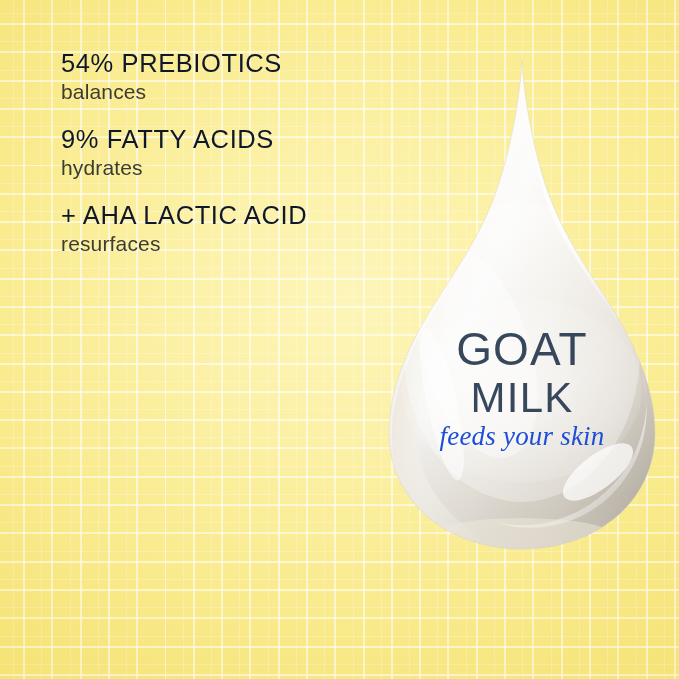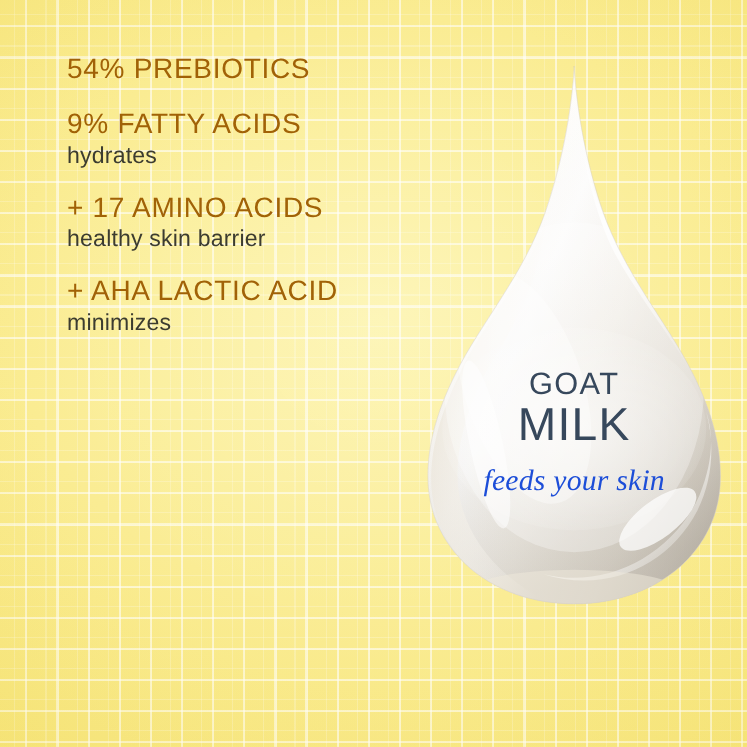--- a/index.html
+++ b/index.html
@@ -78,21 +78,21 @@
     width: 330px;
   }
   .item { margin-bottom: 20px; }
   .item:last-child { margin-bottom: 17px; }
 
   .item-title {
     font-family: "Liberation Sans", sans-serif;
     font-size: 25.5px;
     line-height: 30px;
     letter-spacing: 0.6px;
-    color: #a16207;
+    color: #0f172a;
     font-weight: 400;
     white-space: pre-line;
   }
   .item-sub {
     font-family: "Liberation Sans", sans-serif;
     font-size: 21px;
     line-height: 25px;
     letter-spacing: 0.15px;
     color: #3c3c30;
     font-weight: 400;
@@ -122,26 +122,26 @@
     font-family: "Liberation Sans", sans-serif;
     color: #37485c;
     font-weight: 400;
     letter-spacing: 1.2px;
   }
   .brand-goat {
     position: absolute;
     top: 275px;
     left: 0;
     width: 300px;
-    font-size: 28px;
+    font-size: 46px;
     line-height: 44px;
   }
   .brand-milk {
     position: absolute;
-    top: 312px;
+    top: 324px;
     left: 0;
     width: 300px;
     font-size: 42px;
     line-height: 44px;
   }
   .brand-tag {
     position: absolute;
     top: 369px;
     left: 0;
     width: 300px;
@@ -160,39 +160,36 @@
 
   <div class="bg-base"></div>
   <div class="bg-grid-fine"></div>
   <div class="bg-grid"></div>
   <div class="bg-vignette"></div>
 
   <div class="list">
 
     <div class="item">
       <div class="item-title">54% PREBIOTICS</div>
+      <div class="item-sub">balances</div>
     </div>
 
 
     <div class="item">
       <div class="item-title">9% FATTY ACIDS</div>
       <div class="item-sub">hydrates</div>
     </div>
 
-    <div class="item">
-      <div class="item-title">+ 17 AMINO ACIDS</div>
-      <div class="item-sub">healthy skin barrier</div>
-    </div>
 
     <div class="item">
     </div>
 
     <div class="item">
       <div class="item-title">+ AHA LACTIC ACID</div>
-      <div class="item-sub">minimizes</div>
+      <div class="item-sub">resurfaces</div>
     </div>
 
   </div>
 
   <div class="drop-wrap">
 
     <svg width="300" height="505" viewBox="0 0 300 505">
       <defs>
 
         <linearGradient id="bodyGrad" x1="0" y1="0.15" x2="1" y2="0.92">

